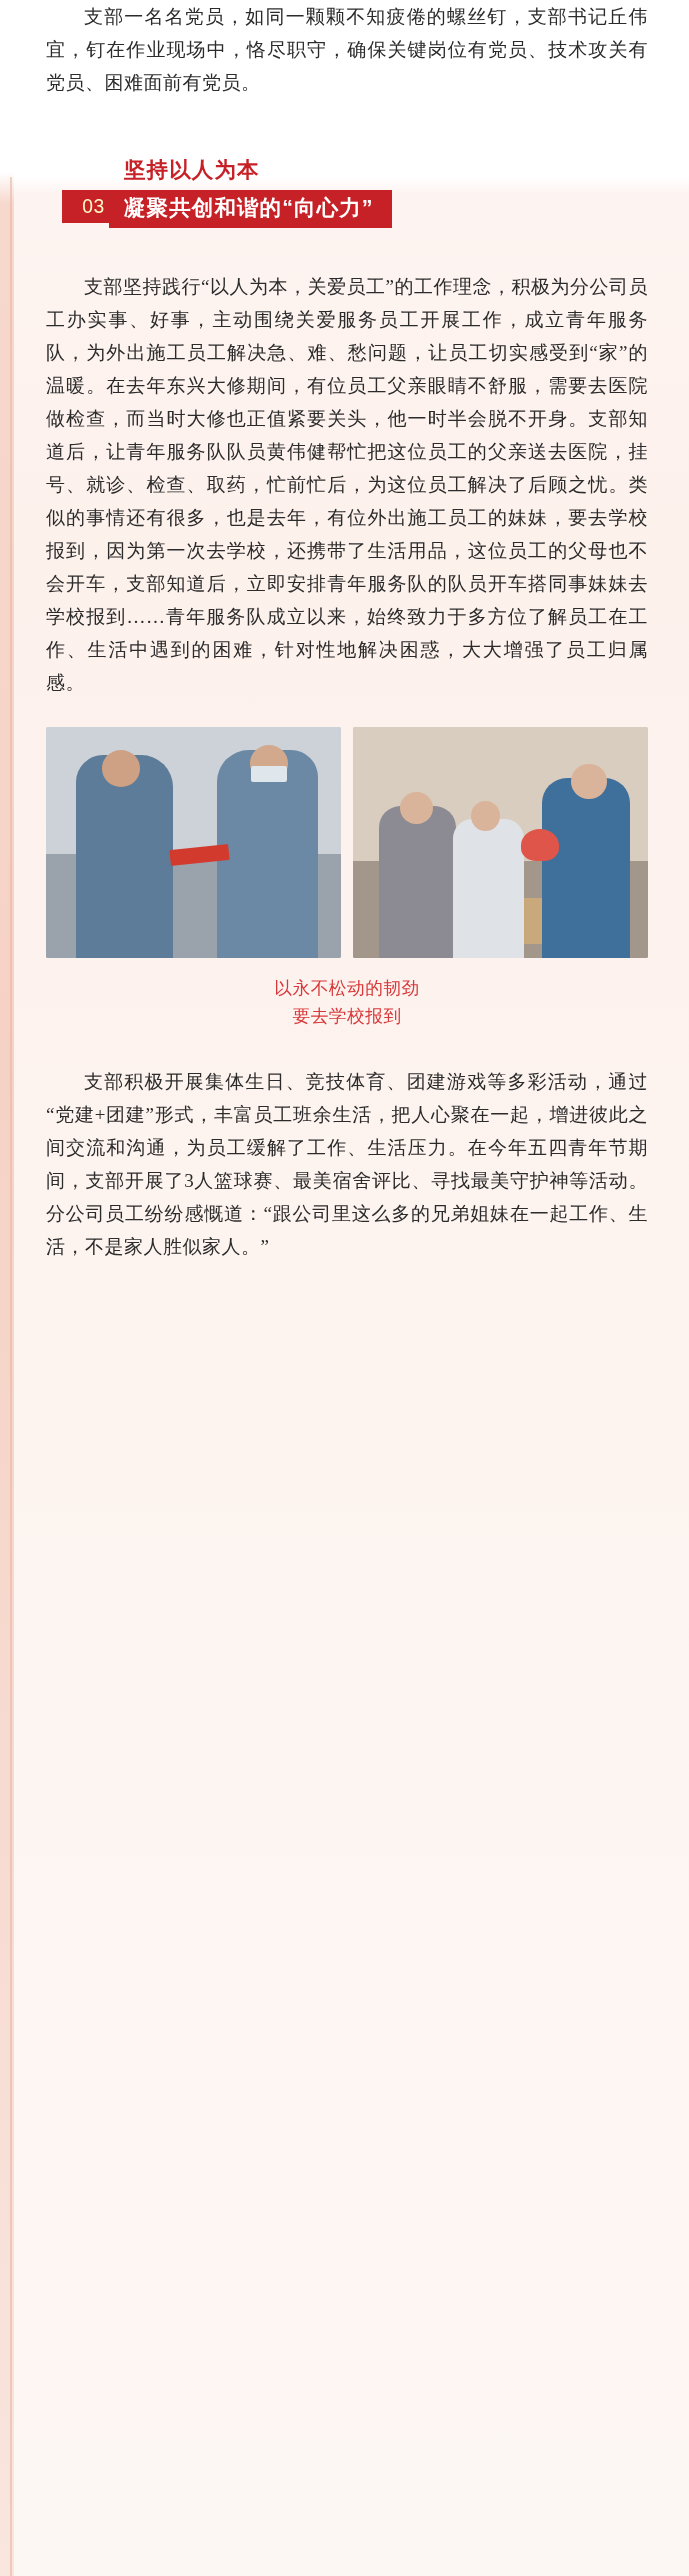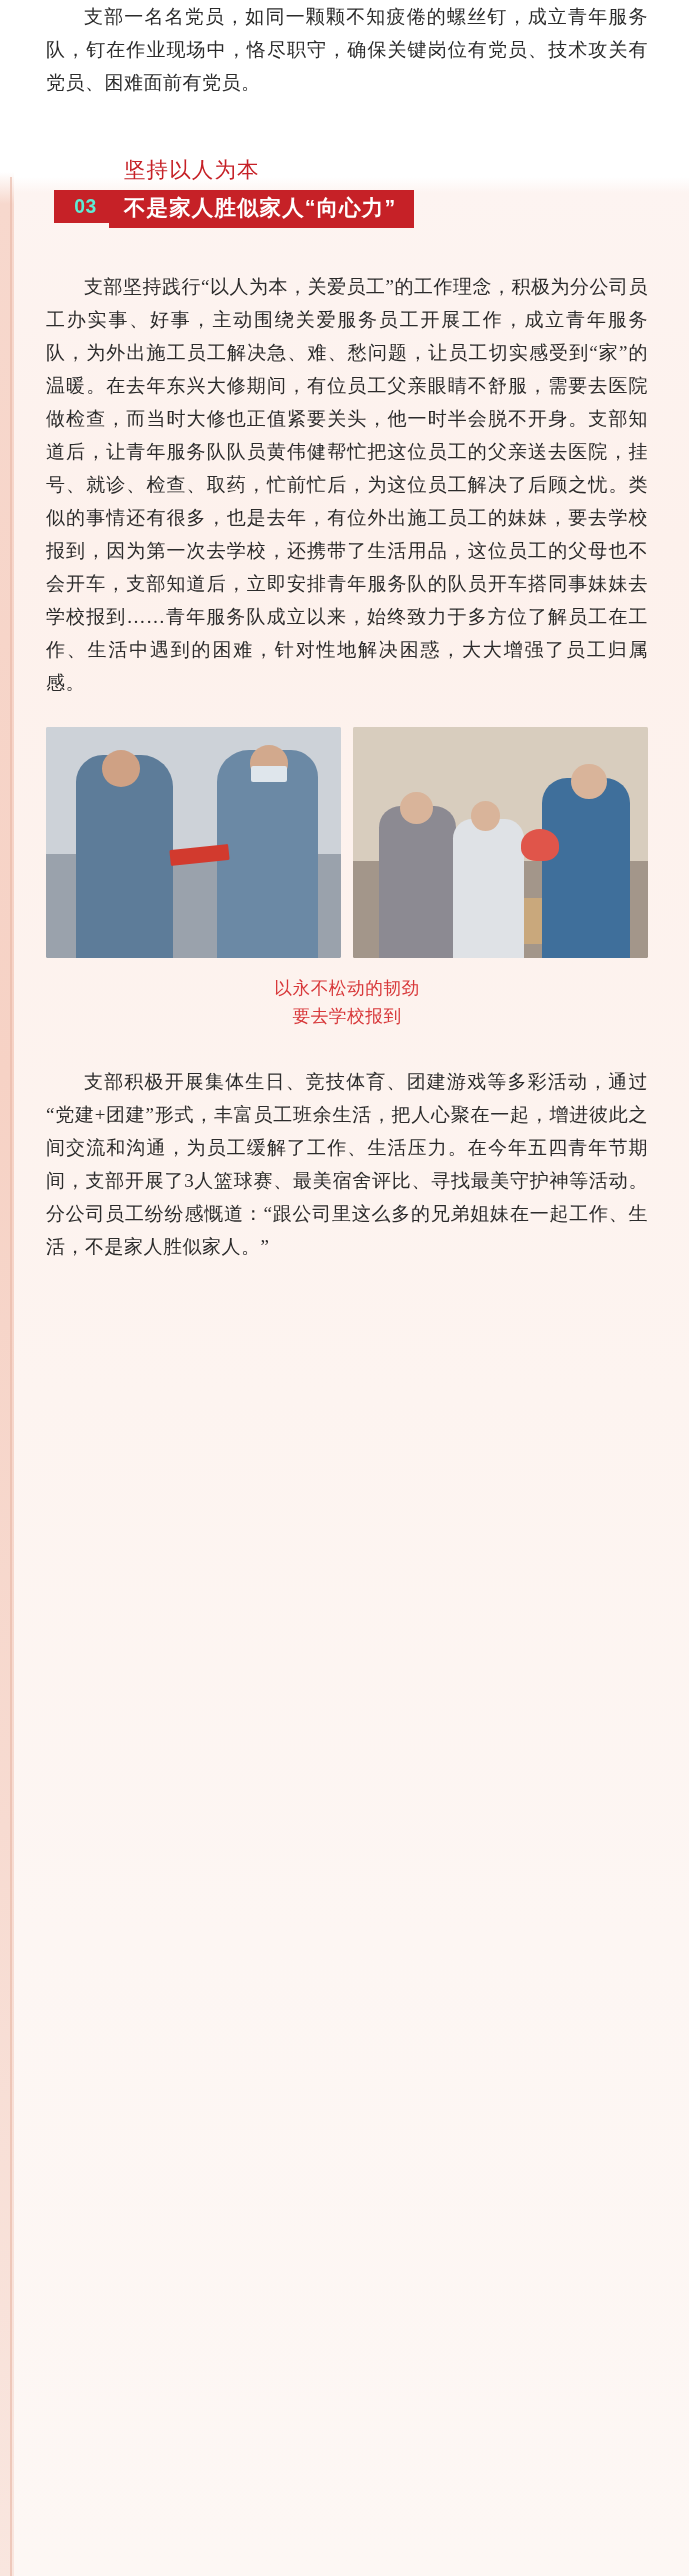--- a/index.html
+++ b/index.html
@@ -55,42 +55,42 @@
   .para-block { margin-bottom: 28px; }
 
   
   .section-head {
     position: relative;
     margin: 52px 0 38px 0;
     height: 81px;
   }
   .sec-num-box {
     position: absolute;
-    left: 8px;
+    left: 16px;
     top: 39px;
     width: 63px;
     height: 33px;
     background: #c62127;
-    color: #5eead4;
+    color: #fef9c3;
     font-size: 19.3px;
-    font-weight: bold;
+    font-weight: normal;
     display: flex;
     align-items: center;
     justify-content: center;
     letter-spacing: 0.5px;
     font-family: "Liberation Sans", sans-serif;
   }
   .sec-titles {
     position: absolute;
     left: 63px;
     top: 0;
   }
   .sec-line1 {
     font-size: 21.5px;
-    font-weight: normal;
+    font-weight: bold;
     color: #c62127;
     line-height: 38px;
     padding-left: 15px;
     letter-spacing: 1.1px;
     font-family: "Liberation Sans", sans-serif;
   }
   .sec-line2-wrap {
     background: #c62127;
     display: inline-block;
     padding: 3.2px 18px 4.3px 15px;
@@ -161,29 +161,29 @@
 <body>
 
 <div class="page">
 
   <div class="left-rail"></div>
   <div class="left-rail-line"></div>
 
   <div class="content">
 
     <div class="para-block">
-      <p class="para">支部一名名党员，如同一颗颗不知疲倦的螺丝钉，成立青年服务队，钉在作业现场中，恪尽职守，确保关键岗位有党员、技术攻关有党员、困难面前有党员。</p>
+      <p class="para">支部一名名党员，如同一颗颗不知疲倦的螺丝钉，支部书记丘伟宜，钉在作业现场中，恪尽职守，确保关键岗位有党员、技术攻关有党员、困难面前有党员。</p>
     </div>
 
     <div class="section-head">
       <div class="sec-num-box">03</div>
       <div class="sec-titles">
         <div class="sec-line1">坚持以人为本</div>
         <div class="sec-line2-wrap">
-          <div class="sec-line2">不是家人胜似家人“向心力”</div>
+          <div class="sec-line2">凝聚共创和谐的“向心力”</div>
         </div>
       </div>
     </div>
 
     <div class="para-block">
       <p class="para">支部坚持践行“以人为本，关爱员工”的工作理念，积极为分公司员工办实事、好事，主动围绕关爱服务员工开展工作，成立青年服务队，为外出施工员工解决急、难、愁问题，让员工切实感受到“家”的温暖。在去年东兴大修期间，有位员工父亲眼睛不舒服，需要去医院做检查，而当时大修也正值紧要关头，他一时半会脱不开身。支部知道后，让青年服务队队员黄伟健帮忙把这位员工的父亲送去医院，挂号、就诊、检查、取药，忙前忙后，为这位员工解决了后顾之忧。类似的事情还有很多，也是去年，有位外出施工员工的妹妹，要去学校报到，因为第一次去学校，还携带了生活用品，这位员工的父母也不会开车，支部知道后，立即安排青年服务队的队员开车搭同事妹妹去学校报到……青年服务队成立以来，始终致力于多方位了解员工在工作、生活中遇到的困难，针对性地解决困惑，大大增强了员工归属感。</p>
     </div>
 
 
     <div class="photo-row">

